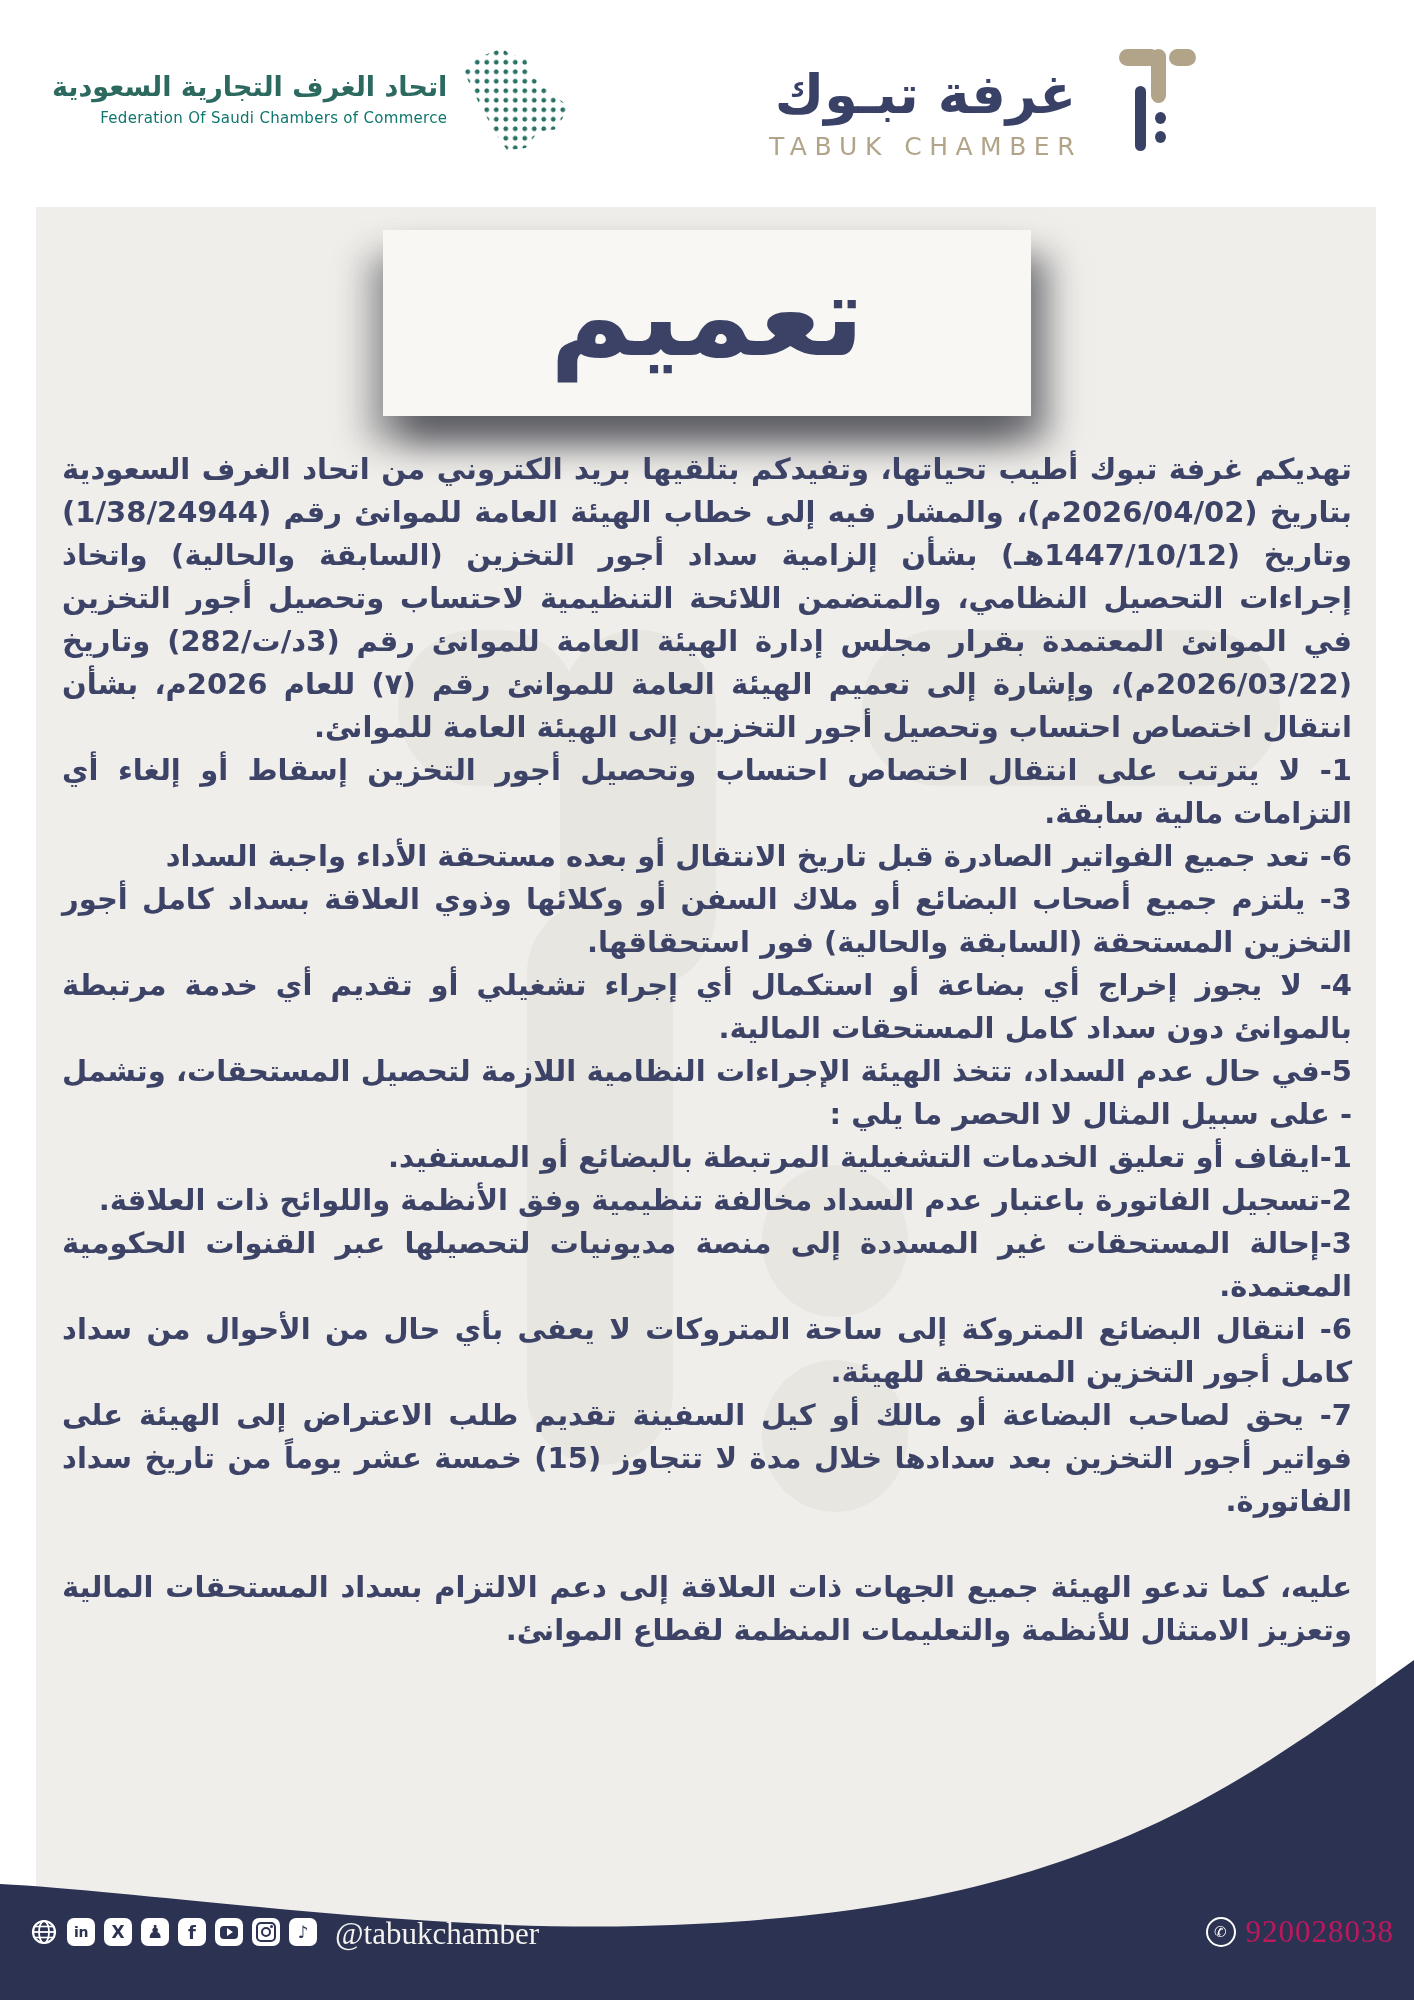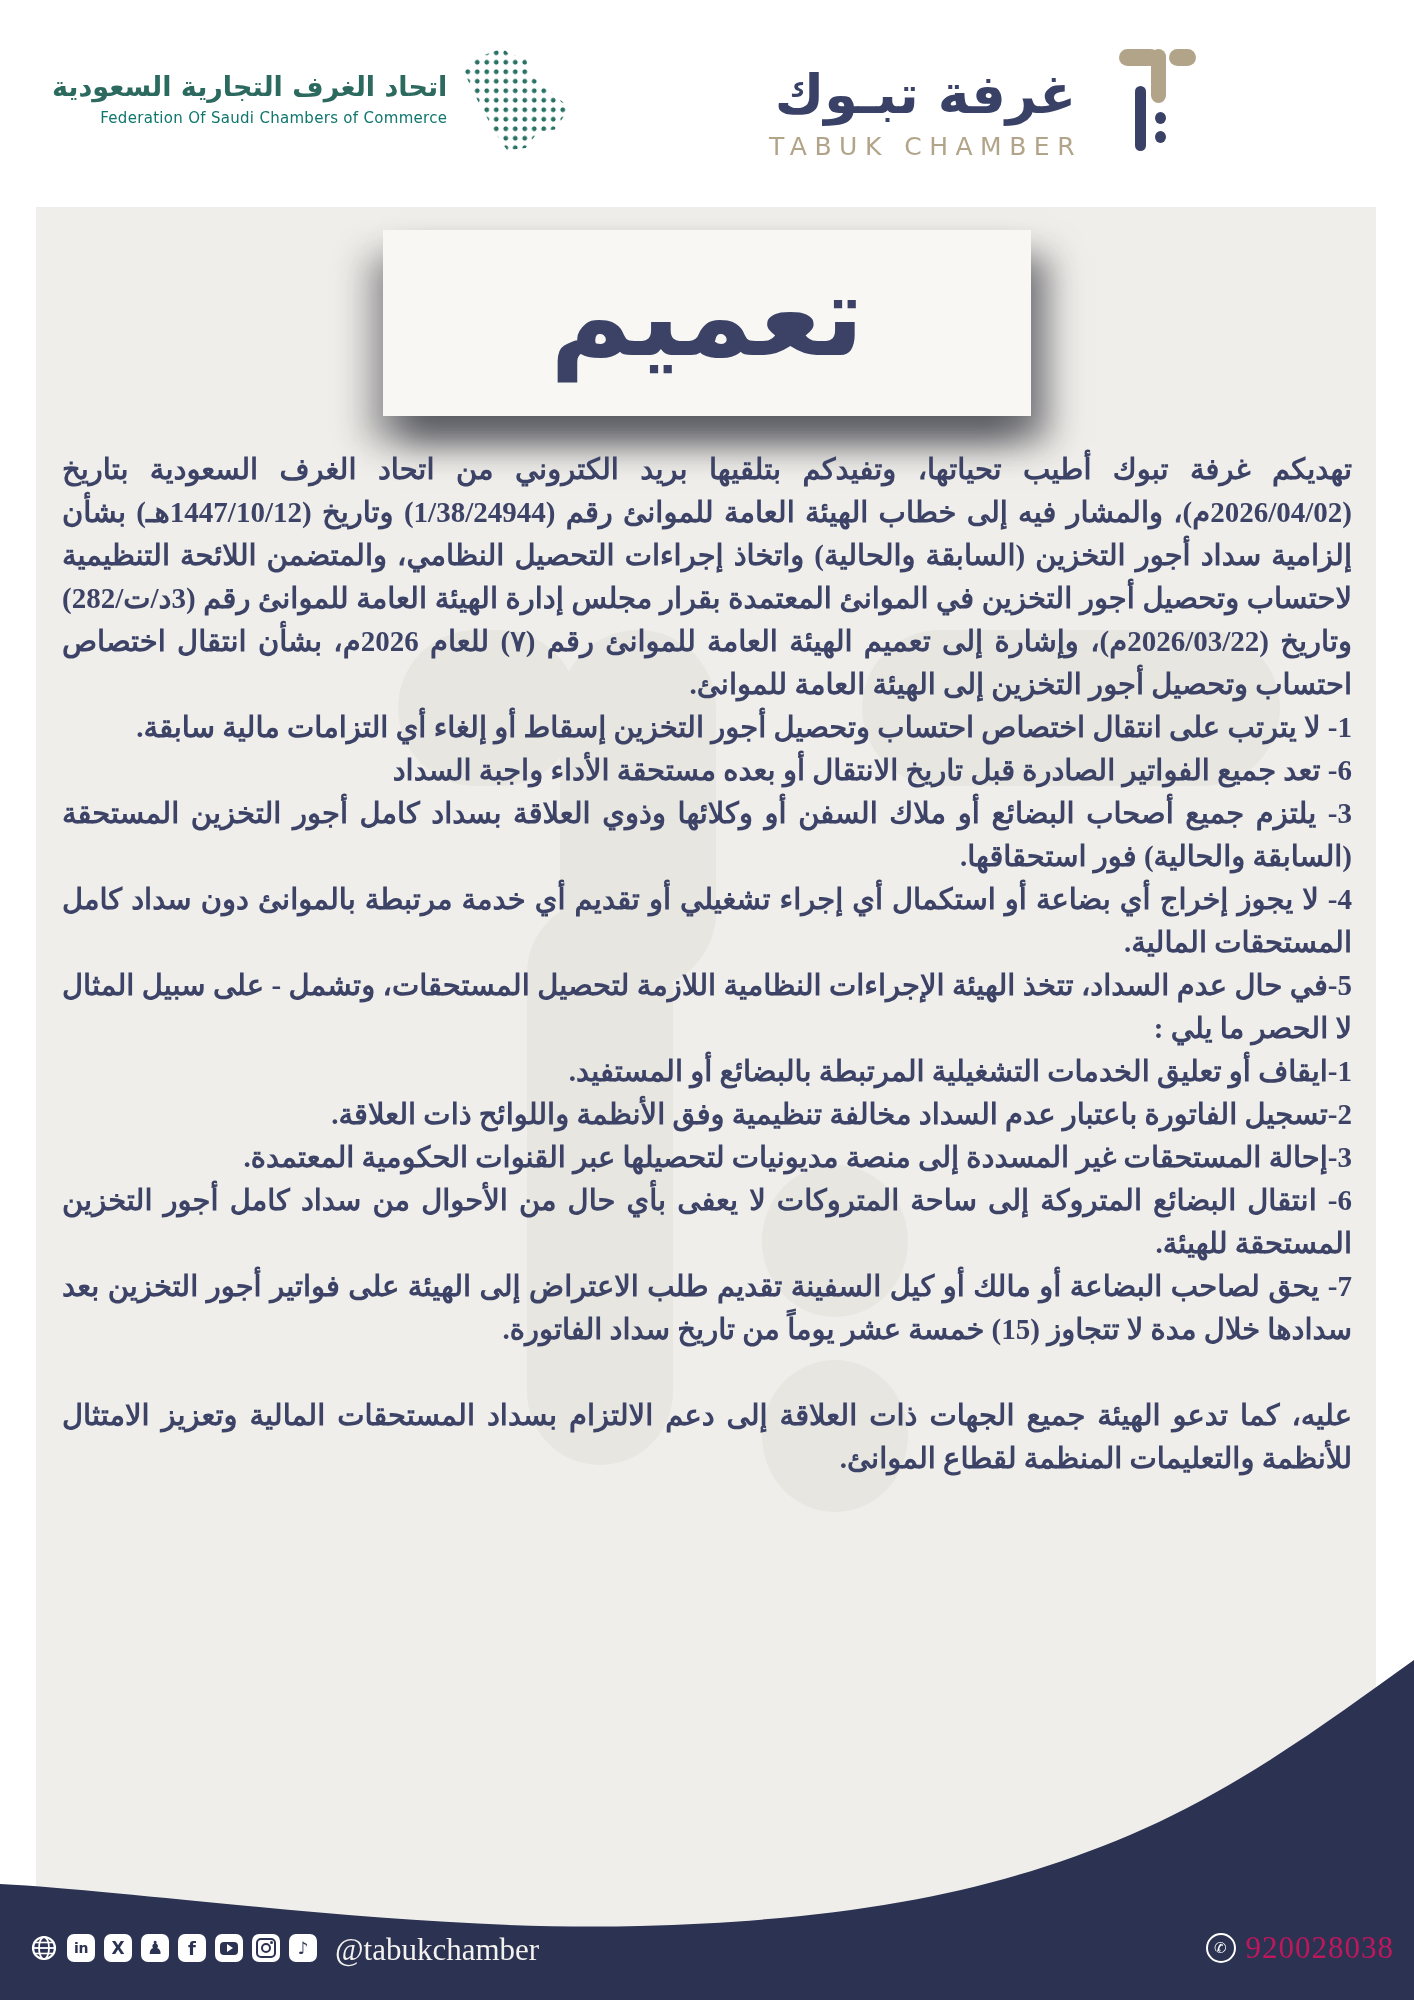--- a/index.html
+++ b/index.html
@@ -47,28 +47,28 @@
   
   .title-box{position:absolute;left:50%;top:230px;transform:translateX(-50%);
              width:648px;height:186px;background:#f8f7f3;z-index:3;
              display:flex;align-items:center;justify-content:center;
              box-shadow:18px 26px 32px rgba(32,34,46,.55), -16px 26px 32px rgba(32,34,46,.38);}
   .title-text{font-size:112px;font-weight:bold;color:#3b4266;line-height:1;padding-bottom:14px;direction:rtl;}
 
   
   .body-text{position:absolute;left:62px;right:62px;top:448px;z-index:3;
              direction:rtl;text-align:justify;color:#3c4366;font-weight:bold;
-             font-size:29px;line-height:43px;font-family:Liberation Serif, serif;}
+             font-size:29px;line-height:43px;}
   .body-text p{margin:0;}
   .closing{margin-top:43px !important;}
 
   
   .wave{position:absolute;left:0;bottom:0;width:1414px;height:360px;z-index:6;}
 
-  .footer-row{position:absolute;left:0;right:0;bottom:0;height:78px;z-index:7;color:#ffffff;text-align:center;}
+  .footer-row{position:absolute;left:0;right:0;bottom:16px;height:78px;z-index:7;color:#ffffff;text-align:center;}
   .social{position:absolute;left:30px;top:12px;display:flex;gap:9px;align-items:center;}
   .sicon{width:28px;height:28px;display:flex;align-items:center;justify-content:center;}
   .sbox{background:#ffffff;border-radius:7px;color:#2b3252;font-weight:bold;}
   .g-in{font-size:14px;letter-spacing:-.5px;}
   .g-x{font-size:17px;}
   .g-ghost{font-size:18px;line-height:1;}
   .g-f{font-size:18px;}
   .g-note{font-size:17px;}
   .yt-inner{width:18px;height:13px;background:#2b3252;border-radius:4px;display:flex;align-items:center;justify-content:center;}
   .yt-tri{width:0;height:0;border-left:6px solid #ffffff;border-top:4px solid transparent;border-bottom:4px solid transparent;margin-left:1px;}

